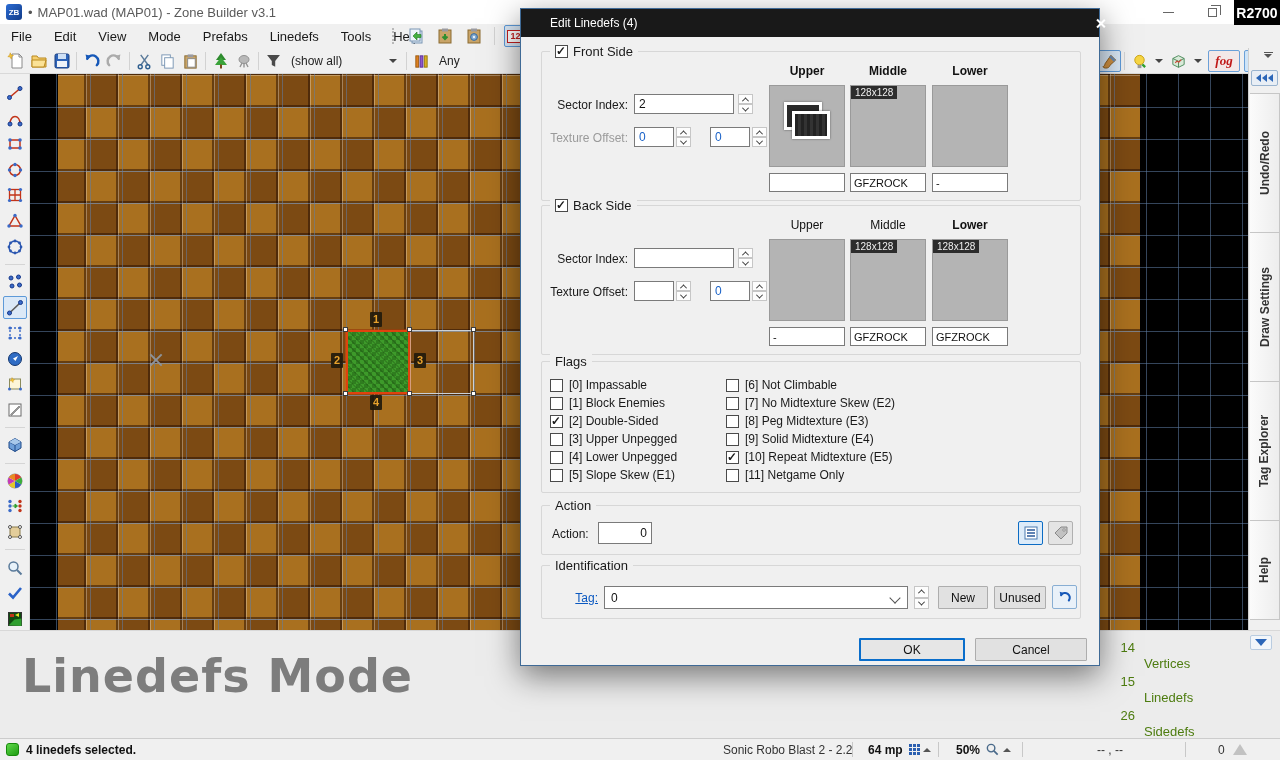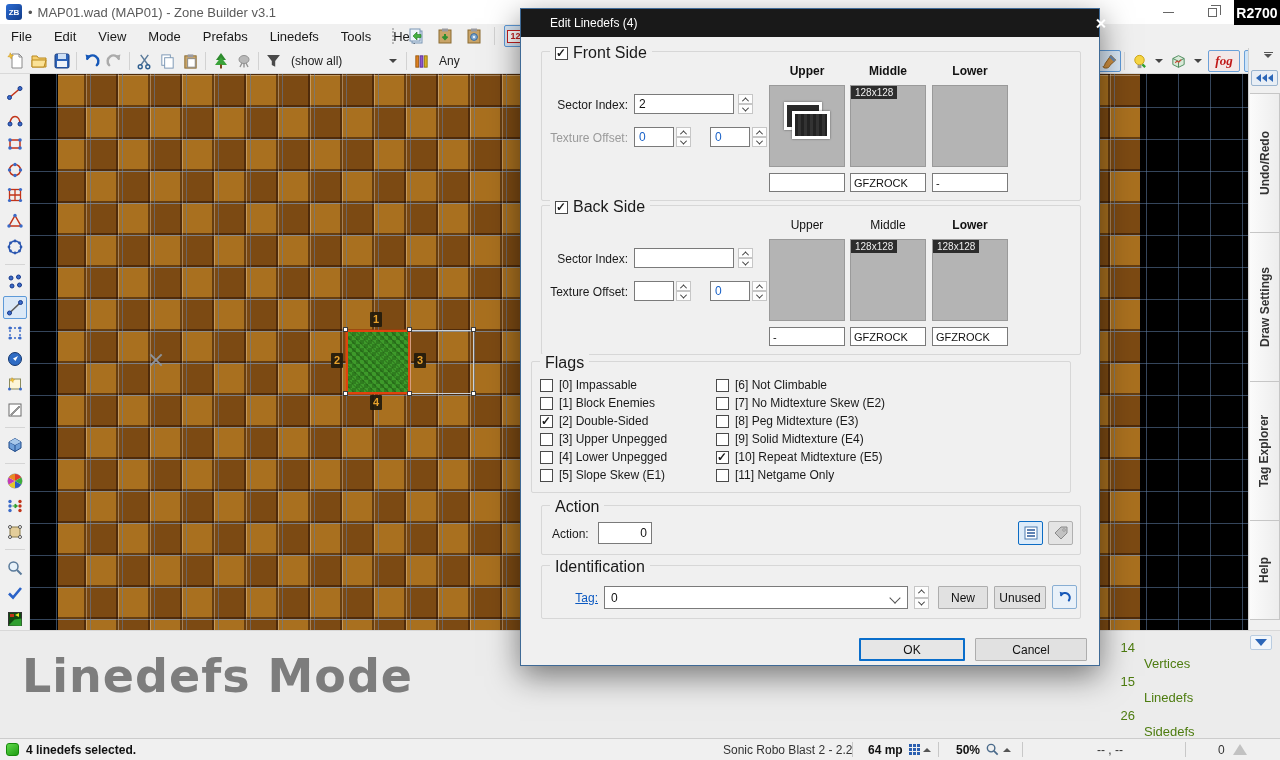--- a/index.html
+++ b/index.html
@@ -107,21 +107,21 @@
   
   .dialog { position:absolute; left:520px; top:8px; width:580px; height:658px; background:#f0f0f0; border:1px solid #3f6a96; box-shadow:0 10px 30px rgba(0,0,0,.5); z-index:50; }
   .dlg-title { position:absolute; left:0; top:0; width:100%; height:28px; background:#191919; display:flex; align-items:center; }
   .dlg-title span { color:#fff; font-size:12px; margin-left:29px; }
   .dlg-close { position:absolute; right:6px; top:3px; width:26px; height:22px; display:flex; align-items:center; justify-content:center; }
   .x-glyph { position:relative; width:11px; height:11px; }
   .x-glyph::before,.x-glyph::after { content:""; position:absolute; left:5px; top:0; width:1.5px; height:11px; background:#fff; }
   .x-glyph::before { transform:rotate(45deg);} .x-glyph::after { transform:rotate(-45deg);}
 
   .grp { position:absolute; border:1px solid #d7d7d7; border-radius:2px; }
-  .grp-label { position:absolute; top:-8px; left:8px; background:#f0f0f0; padding:0 5px; font-size:16px; color:#1a1a1a; display:flex; align-items:center; gap:5px; }
+  .grp-label { position:absolute; top:-8px; left:8px; background:#f0f0f0; padding:0 5px; font-size:13px; color:#1a1a1a; display:flex; align-items:center; gap:5px; }
   .cb { width:13px; height:13px; border:1px solid #4a4a4a; background:#fff; display:inline-block; position:relative; flex:none; }
   .cb.checked::after { content:"✓"; position:absolute; left:0px; top:-2px; font-size:12px; font-weight:bold; color:#1a1a1a; }
 
   .lbl { position:absolute; font-size:12px; color:#1a1a1a; text-align:right; }
   .lbl.dim { color:#9a9a9a; }
   .tin { position:absolute; height:20px; border:1px solid #7a7a7a; background:#fff; font-family:"Liberation Sans",sans-serif; font-size:12px; padding:0 4px; color:#111; }
   .tin.bluev { color:#1a62c8; }
   .spin { position:absolute; width:15px; height:20px; display:flex; flex-direction:column; }
   .spin .sp { flex:1; background:#fdfdfd; border:1px solid #c6c6c6; display:flex; align-items:center; justify-content:center; }
   .chev { width:5px; height:5px; border-left:1.6px solid #333; border-top:1.6px solid #333; }
@@ -743,21 +743,21 @@
     </div>
     <input class="tex-name" style="left: 308px; top: 121px;" value="GFZROCK">
 
     <span class="tex-col-header b" style="left:390px; top:12px;">Lower</span>
     <div class="tex-box brick-bg brick-sm" style="left:390px; top:33px;">
       <span class="tex-size">128x128</span>
     </div>
     <input class="tex-name" style="left: 390px; top: 121px;" value="GFZROCK">
   </div>
 
-  <div class="grp" style="left:10px; top:352px; width:540px; height:132px;">
+  <div class="grp" style="left:20px; top:352px; width:540px; height:132px;">
     <div class="grp-label">
         <span>Flags</span>
       </div>
     <div class="flag-col" style="left:8px;">
         <div class="flag-row">
           <span class="cb"></span>
           <span>[0] Impassable</span>
         </div>
         <div class="flag-row">
           <span class="cb"></span>

